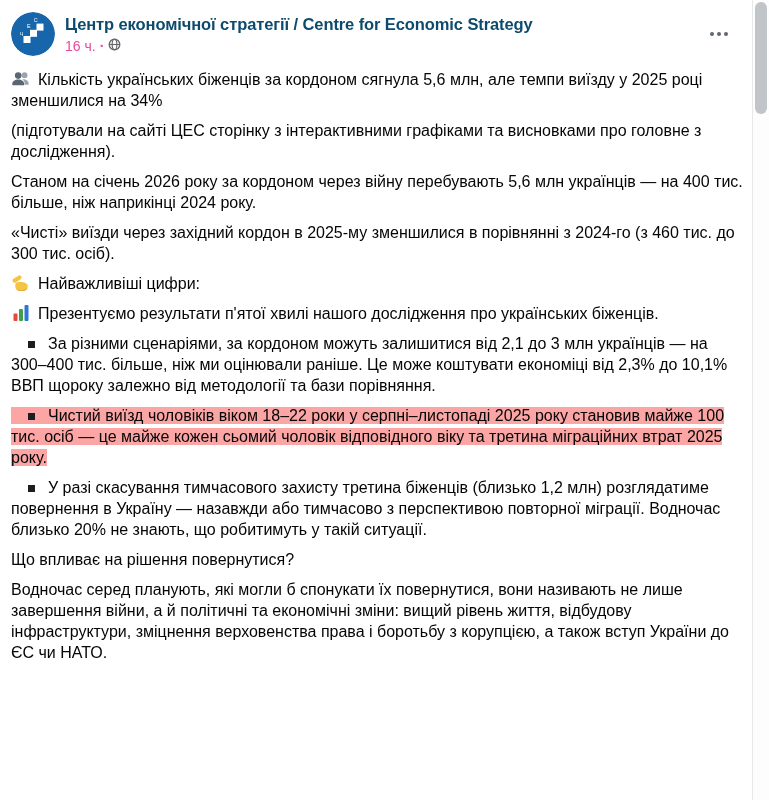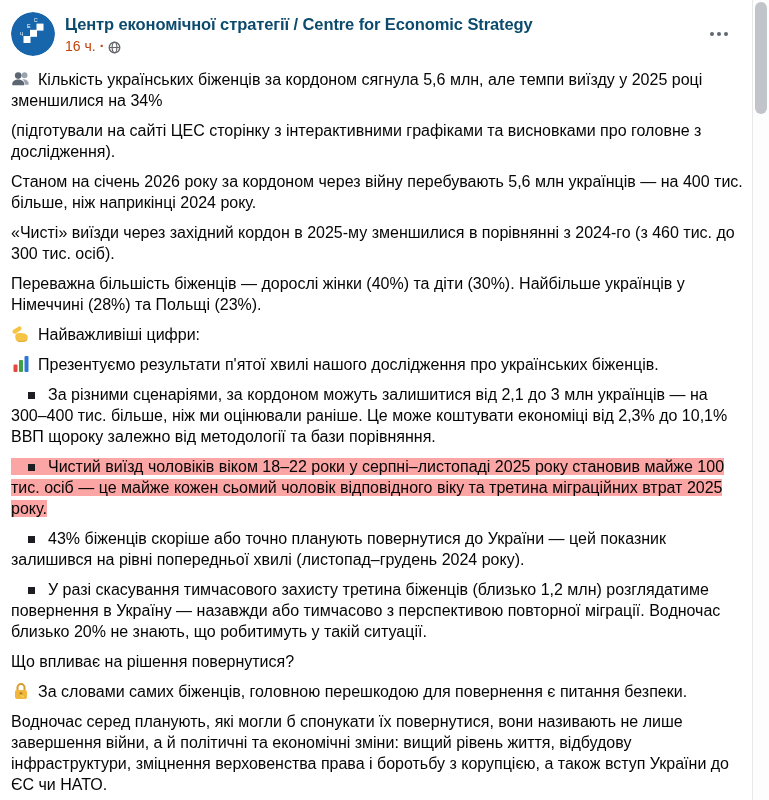--- a/index.html
+++ b/index.html
@@ -34,23 +34,23 @@
     font-weight: bold;
     font-size: 16.5px;
     line-height: 1.25;
     color: #0c4a6e;
     letter-spacing: -0.1px;
     cursor: pointer;
     white-space: nowrap;
   }
   .meta {
     display: flex;
-    align-items: flex-end;
+    align-items: flex-start;
     gap: 4px;
-    color: #c2410c;
+    color: #ec4899;
     font-size: 14px;
     margin-top: 3px;
   }
   .meta .sep { font-weight: bold; }
   .globe { display: inline-flex; width: 13px; height: 13px; }
   .globe svg { width: 100%; height: 100%; display: block; }
   .menu-btn {
     margin-left: auto;
     margin-right: 8px;
     margin-top: 10px;
@@ -139,47 +139,37 @@
     <svg viewBox="0 0 20 20">
       <circle cx="13.6" cy="6.2" r="2.9" fill="#9aa4ae"></circle>
       <path d="M12 10.2c3.2.1 5.6 1.7 5.6 3.9v1.6h-4v-1.4c0-1.6-.9-3-2.4-4z" fill="#9aa4ae"></path>
       <circle cx="7.2" cy="6.6" r="3.3" fill="#5c6672"></circle>
       <path d="M7.2 10.6c-3.3 0-5.9 1.8-5.9 4v1.6h11.8v-1.6c0-2.2-2.6-4-5.9-4z" fill="#5c6672"></path>
     </svg>
   </span><span>Кількість українських біженців за кордоном сягнула 5,6 млн, але темпи виїзду у 2025 році зменшилися на 34%</span></span></div>
       <div class="para"><span class="run"><span>(підготували на сайті ЦЕС сторінку з інтерактивними графіками та висновками про головне з дослідження).</span></span></div>
       <div class="para"><span class="run"><span>Станом на січень 2026 року за кордоном через війну перебувають 5,6 млн українців — на 400 тис. більше, ніж наприкінці 2024 року.</span></span></div>
       <div class="para"><span class="run"><span>«Чисті» виїзди через західний кордон в 2025-му зменшилися в порівнянні з 2024-го (з 460 тис. до 300 тис. осіб).</span></span></div>
-      <div class="para"><span class="run"><span>Переважна більшість біженців — дорослі жінки (40%) та діти (30%). Найбільше українців у Німеччині (28%) та Польщі (23%).</span></span></div>
       <div class="para"><span class="run"><span class="pemoji">
     <svg viewBox="0 0 20 20">
       <rect x="1" y="4" width="10" height="4.2" rx="2.1" fill="#f6c445" transform="rotate(-32 6 6)"></rect>
       <path d="M5.2 9.5c-1.6 1.8-1.1 6.8 1.4 8 2.4 1.2 8.2.6 9.6-1.6 1.2-1.9.6-4.8-1.6-5.8-2-1-6-1.2-7.6-.8z" fill="#f6c445"></path>
       <path d="M7.5 17.2c2 .7 6.4.4 8-1" fill="none" stroke="#e0a93a" stroke-width="1" stroke-linecap="round"></path>
     </svg>
   </span><span>Найважливіші цифри:</span></span></div>
       <div class="para"><span class="run"><span class="pemoji">
     <svg viewBox="0 0 20 20">
       <rect x="2.5" y="10.5" width="4" height="7.5" rx="1" fill="#e5483d"></rect>
       <rect x="8" y="6" width="4" height="12" rx="1" fill="#43a047"></rect>
       <rect x="13.5" y="2" width="4" height="16" rx="1" fill="#2d76d8"></rect>
     </svg>
   </span><span>Презентуємо результати п'ятої хвилі нашого дослідження про українських біженців.</span></span></div>
       <div class="para"><span class="run"><span class="bullet"></span><span>За різними сценаріями, за кордоном можуть залишитися від 2,1 до 3 млн українців — на 300–400 тис. більше, ніж ми оцінювали раніше. Це може коштувати економіці від 2,3% до 10,1% ВВП щороку залежно від методології та бази порівняння.</span></span></div>
       <div class="para"><span class="run hl" style="background-color: #fca5a5;"><span class="bullet"></span><span>Чистий виїзд чоловіків віком 18–22 роки у серпні–листопаді 2025 року становив майже 100 тис. осіб — це майже кожен сьомий чоловік відповідного віку та третина міграційних втрат 2025 року.</span></span></div>
-      <div class="para"><span class="run"><span class="bullet"></span><span>43% біженців скоріше або точно планують повернутися до України — цей показник залишився на рівні попередньої хвилі (листопад–грудень 2024 року).</span></span></div>
       <div class="para"><span class="run"><span class="bullet"></span><span>У разі скасування тимчасового захисту третина біженців (близько 1,2 млн) розглядатиме повернення в Україну — назавжди або тимчасово з перспективою повторної міграції. Водночас близько 20% не знають, що робитимуть у такій ситуації.</span></span></div>
       <div class="para"><span class="run"><span>Що впливає на рішення повернутися?</span></span></div>
-      <div class="para"><span class="run"><span class="pemoji">
-    <svg viewBox="0 0 20 20">
-      <path d="M6.5 9.5V6.6a3.5 3.5 0 0 1 7 0v2.9" fill="none" stroke="#d89c2a" stroke-width="2"></path>
-      <rect x="4" y="9" width="12" height="9" rx="2" fill="#f2b63d"></rect>
-      <circle cx="10" cy="12.4" r="1.5" fill="#b37f1e"></circle>
-      <rect x="9.9" y="13" width="4.6" height="1.9" rx="0.9" fill="#e8d34f" transform="rotate(40 10 13)"></rect>
-    </svg>
-  </span><span>За словами самих біженців, головною перешкодою для повернення є питання безпеки.</span></span></div>
       <div class="para"><span class="run"><span>Водночас серед планують, які могли б спонукати їх повернутися, вони називають не лише завершення війни, а й політичні та економічні зміни: вищий рівень життя, відбудову інфраструктури, зміцнення верховенства права і боротьбу з корупцією, а також вступ України до ЄС чи НАТО.</span></span></div>
     </div>
 </div>
 
 <div class="scrollbar">
   <div class="scrollbar-thumb"></div>
 </div>
 
 </body></html>

